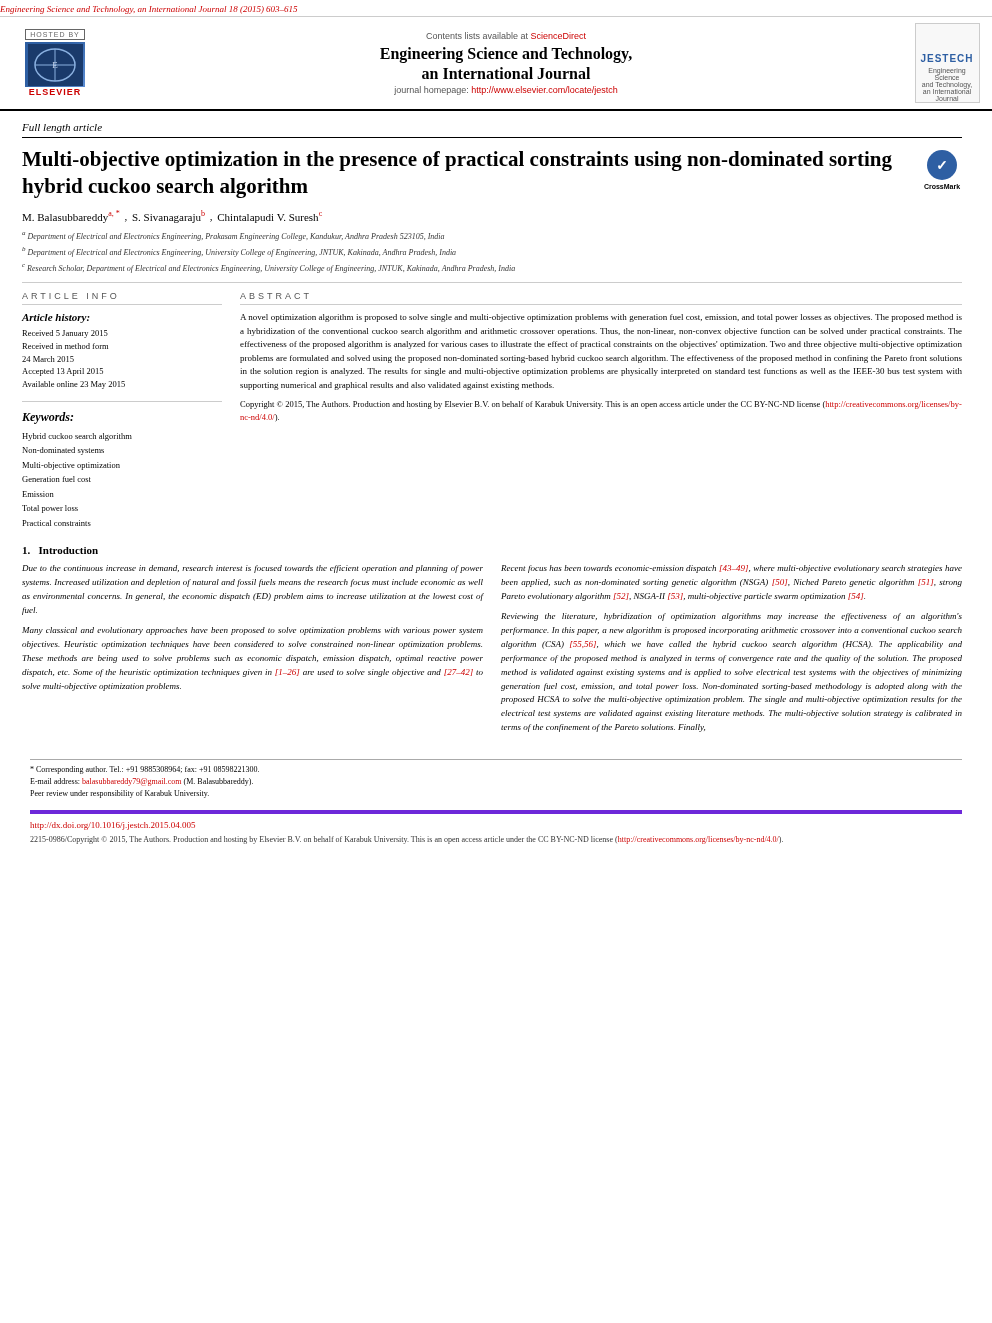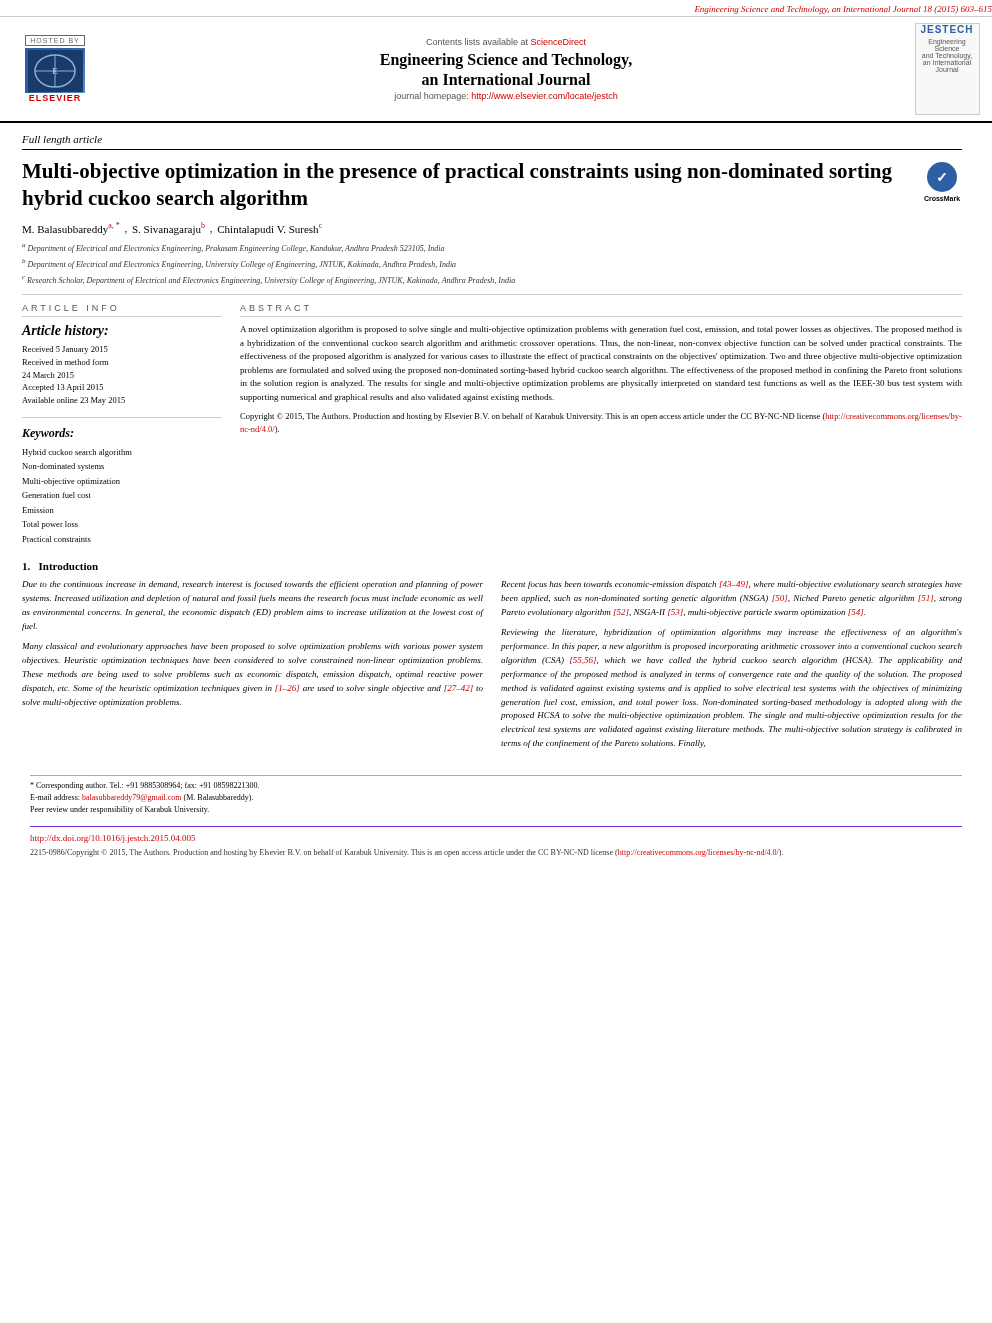--- a/index.html
+++ b/index.html
@@ -8,21 +8,21 @@
       background: #fff;
       color: #000;
       font-size: 10px;
       width: 992px;
       min-height: 1323px;
     }
 
     
     .top-bar {
       background: #fff;
-      text-align: right;
+      text-align: left;
       padding: 4px 0 2px 0;
       border-bottom: 1px solid #ccc;
       font-size: 9px;
       color: #c00;
       font-style: italic;
     }
 
     
     .journal-header {
       display: flex;
@@ -103,25 +103,25 @@
     .journal-logo-right {
       width: 70px;
       flex-shrink: 0;
       display: flex;
       align-items: center;
       justify-content: center;
     }
     .jestech-box {
       border: 1px solid #ccc;
       width: 65px;
-      height: 92px;
+      height: 80px;
       display: flex;
       flex-direction: column;
       align-items: center;
-      justify-content: flex-start;
+      justify-content: flex-end;
       background: #f8f8f8;
       font-size: 7px;
       font-family: Arial, sans-serif;
     }
     .jestech-label {
       font-size: 10px;
       font-weight: bold;
       color: #2e5fa3;
       letter-spacing: 1px;
     }
@@ -226,21 +226,21 @@
       color: #555;
       border-bottom: 1px solid #ccc;
       padding-bottom: 3px;
       margin-bottom: 6px;
     }
 
     .article-info-section {
       margin-bottom: 10px;
     }
     .article-history-title {
-      font-size: 14px;
+      font-size: 11px;
       font-style: italic;
       font-weight: bold;
       color: #000;
       margin-bottom: 4px;
     }
     .article-history-item {
       font-size: 8.5px;
       color: #000;
       line-height: 1.5;
     }
@@ -301,21 +301,21 @@
       font-size: 9px;
       line-height: 1.55;
       color: #000;
       text-align: justify;
       margin-bottom: 6px;
     }
     .body-text a { color: #c00; text-decoration: none; }
 
     
     .footer {
-      border-top: 1px solid #6d28d9;
+      border-top: 4px solid #6d28d9;
       margin: 10px 30px 0 30px;
       padding-top: 6px;
     }
     .footer-doi {
       font-size: 9px;
       color: #c00;
       text-decoration: none;
       display: block;
       margin-bottom: 4px;
     }

